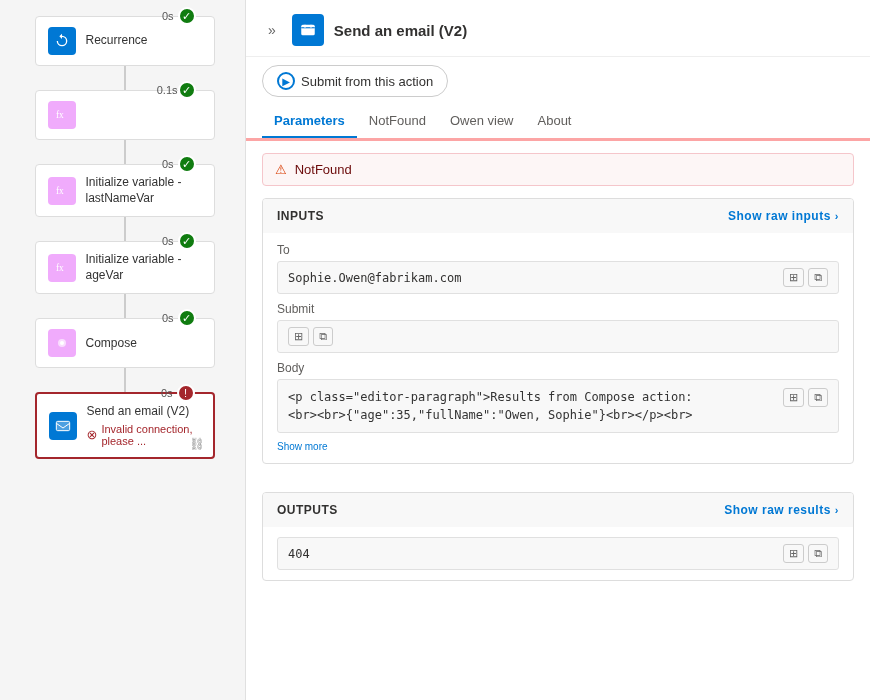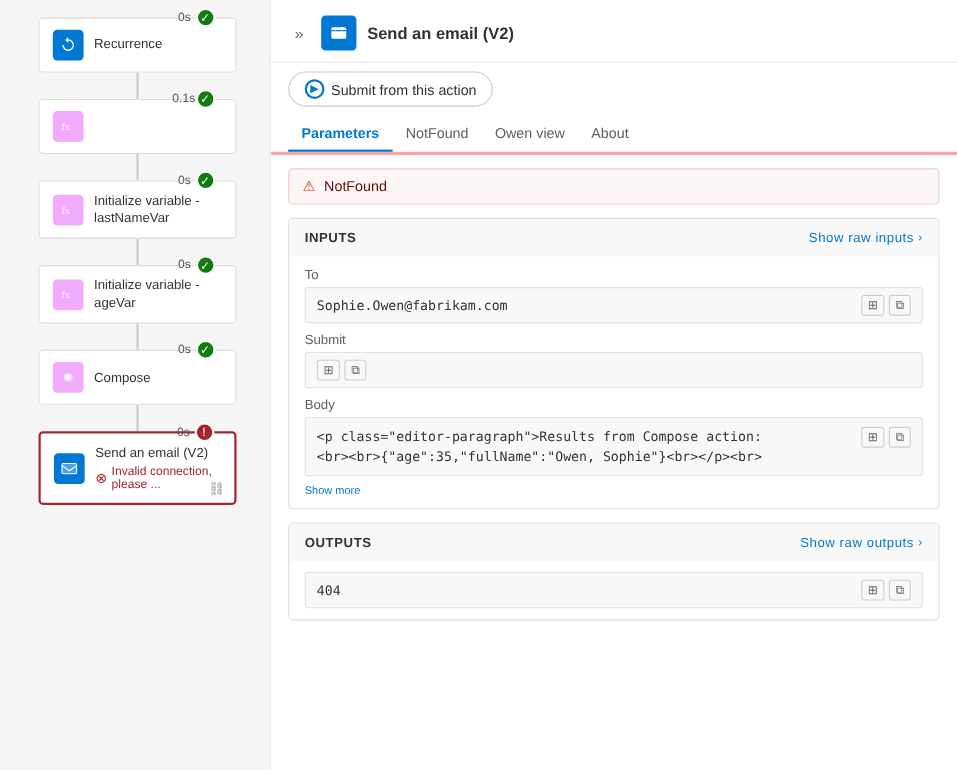--- a/index.html
+++ b/index.html
@@ -226,21 +226,21 @@
       align-items: center;
       gap: 8px;
       margin-bottom: 12px;
       color: #6b0a0a;
       font-size: 13px;
     }
 
     .section-card {
       border: 1px solid #ddd;
       border-radius: 4px;
-      margin-bottom: 12px;
+      margin-bottom: 28px;
       overflow: hidden;
     }
 
     .section-header {
       background: #f8f8f8;
       padding: 10px 14px;
       display: flex;
       align-items: center;
       justify-content: space-between;
       font-weight: 700;
@@ -249,21 +249,21 @@
       color: #323130;
     }
 
     .show-raw {
       font-size: 12px;
       color: #0078d4;
       cursor: pointer;
       display: flex;
       align-items: center;
       gap: 4px;
-      font-weight: 400;
+      font-weight: 700;
     }
 
     .section-body {
       padding: 10px 14px;
     }
 
     .field-label {
       font-size: 12px;
       color: #605e5c;
       margin-bottom: 4px;
@@ -495,21 +495,21 @@
               <button class="field-action-btn">⊞</button>
               <button class="field-action-btn">⧉</button>
             </div>
           </div><span class="show-more">Show more</span></div>
     </div>
 
     <div class="section-card">
       <div class="section-header">
         <span>OUTPUTS</span>
         <span class="show-raw">
-          <span>Show raw outputs</span>
+          <span>Show raw results</span>
           <span class="chevron">›</span>
         </span>
       </div>
       <div class="section-body">
 
           <div class="field-value">
             <span class="field-value-text">404</span>
             <div class="field-actions">
               <button class="field-action-btn">⊞</button>
               <button class="field-action-btn">⧉</button>

